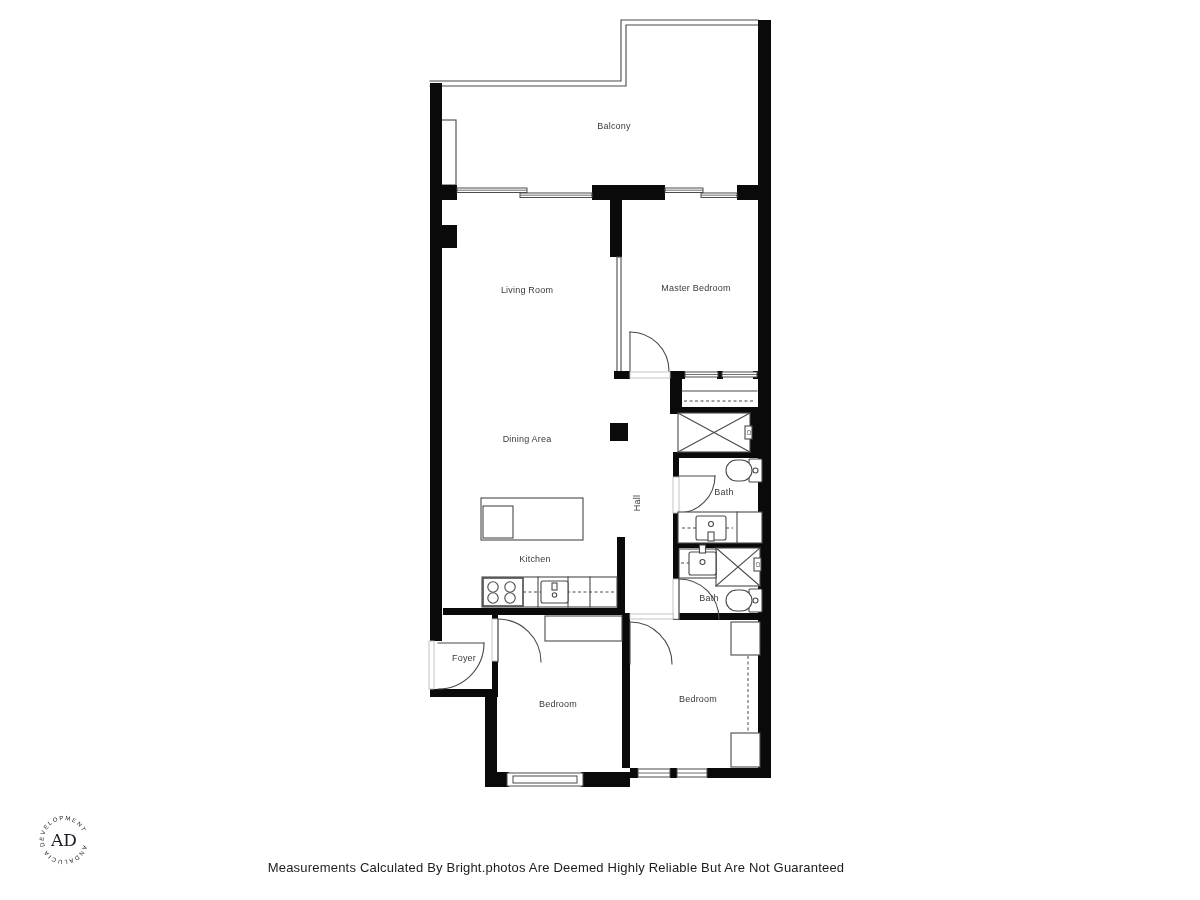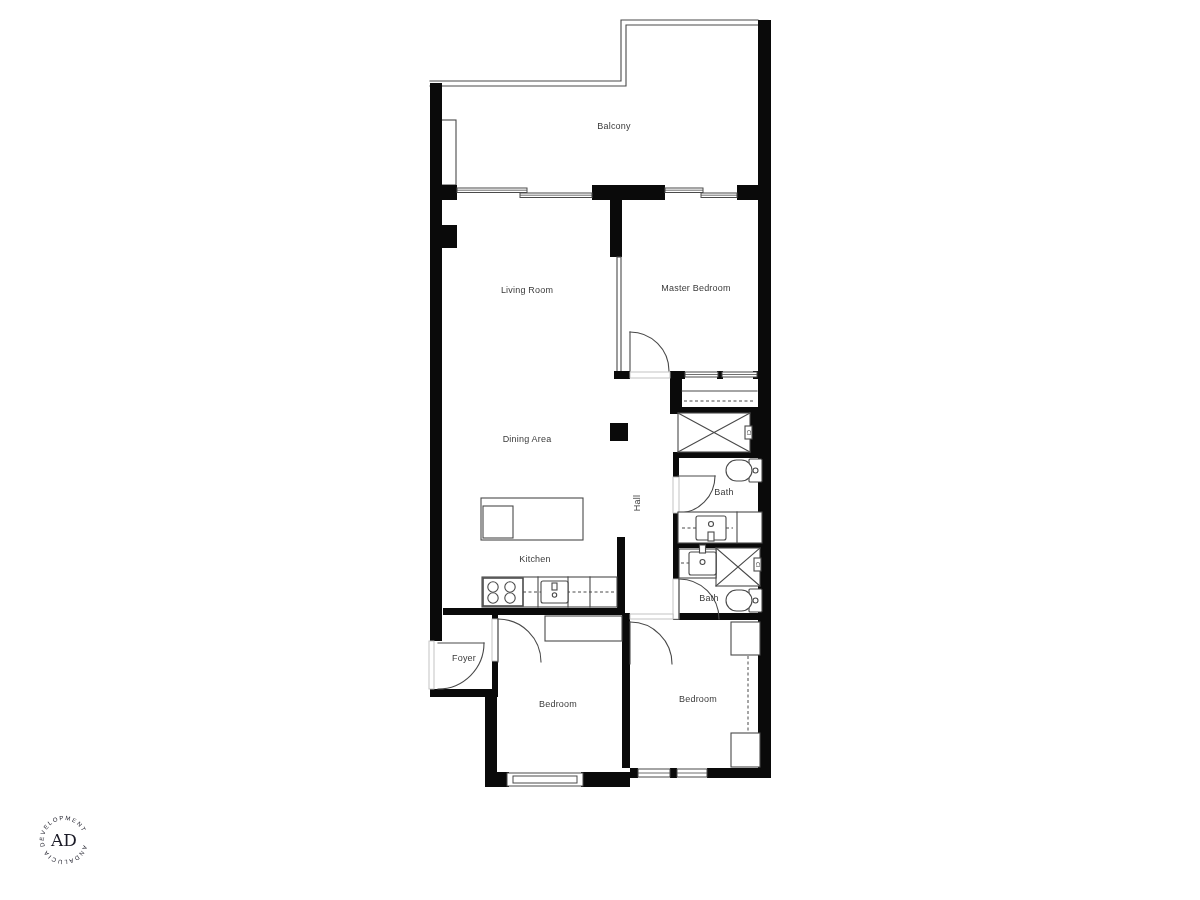--- a/index.html
+++ b/index.html
@@ -256,14 +256,15 @@
   <svg class="logo" width="54" height="54" viewBox="0 0 54 54">
     <defs>
       <path id="logoRing" d="M7,27 A20,20 0 1 1 47,27 A20,20 0 1 1 7,27 A20,20 0 1 1 47,27 A20,20 0 1 1 7,27" fill="none"></path>
     </defs>
     <text class="ring">
       <textPath href="#logoRing" startOffset="27%">ANDALUCIA  DEVELOPMENT </textPath>
     </text>
     <text class="mono" x="27" y="33" text-anchor="middle">AD</text>
   </svg>
 
+  <div class="disclaimer">Measurements Calculated By Bright.photos Are Deemed Highly Reliable But Are Not Guaranteed</div>
 
 </div>
 
 </body></html>

